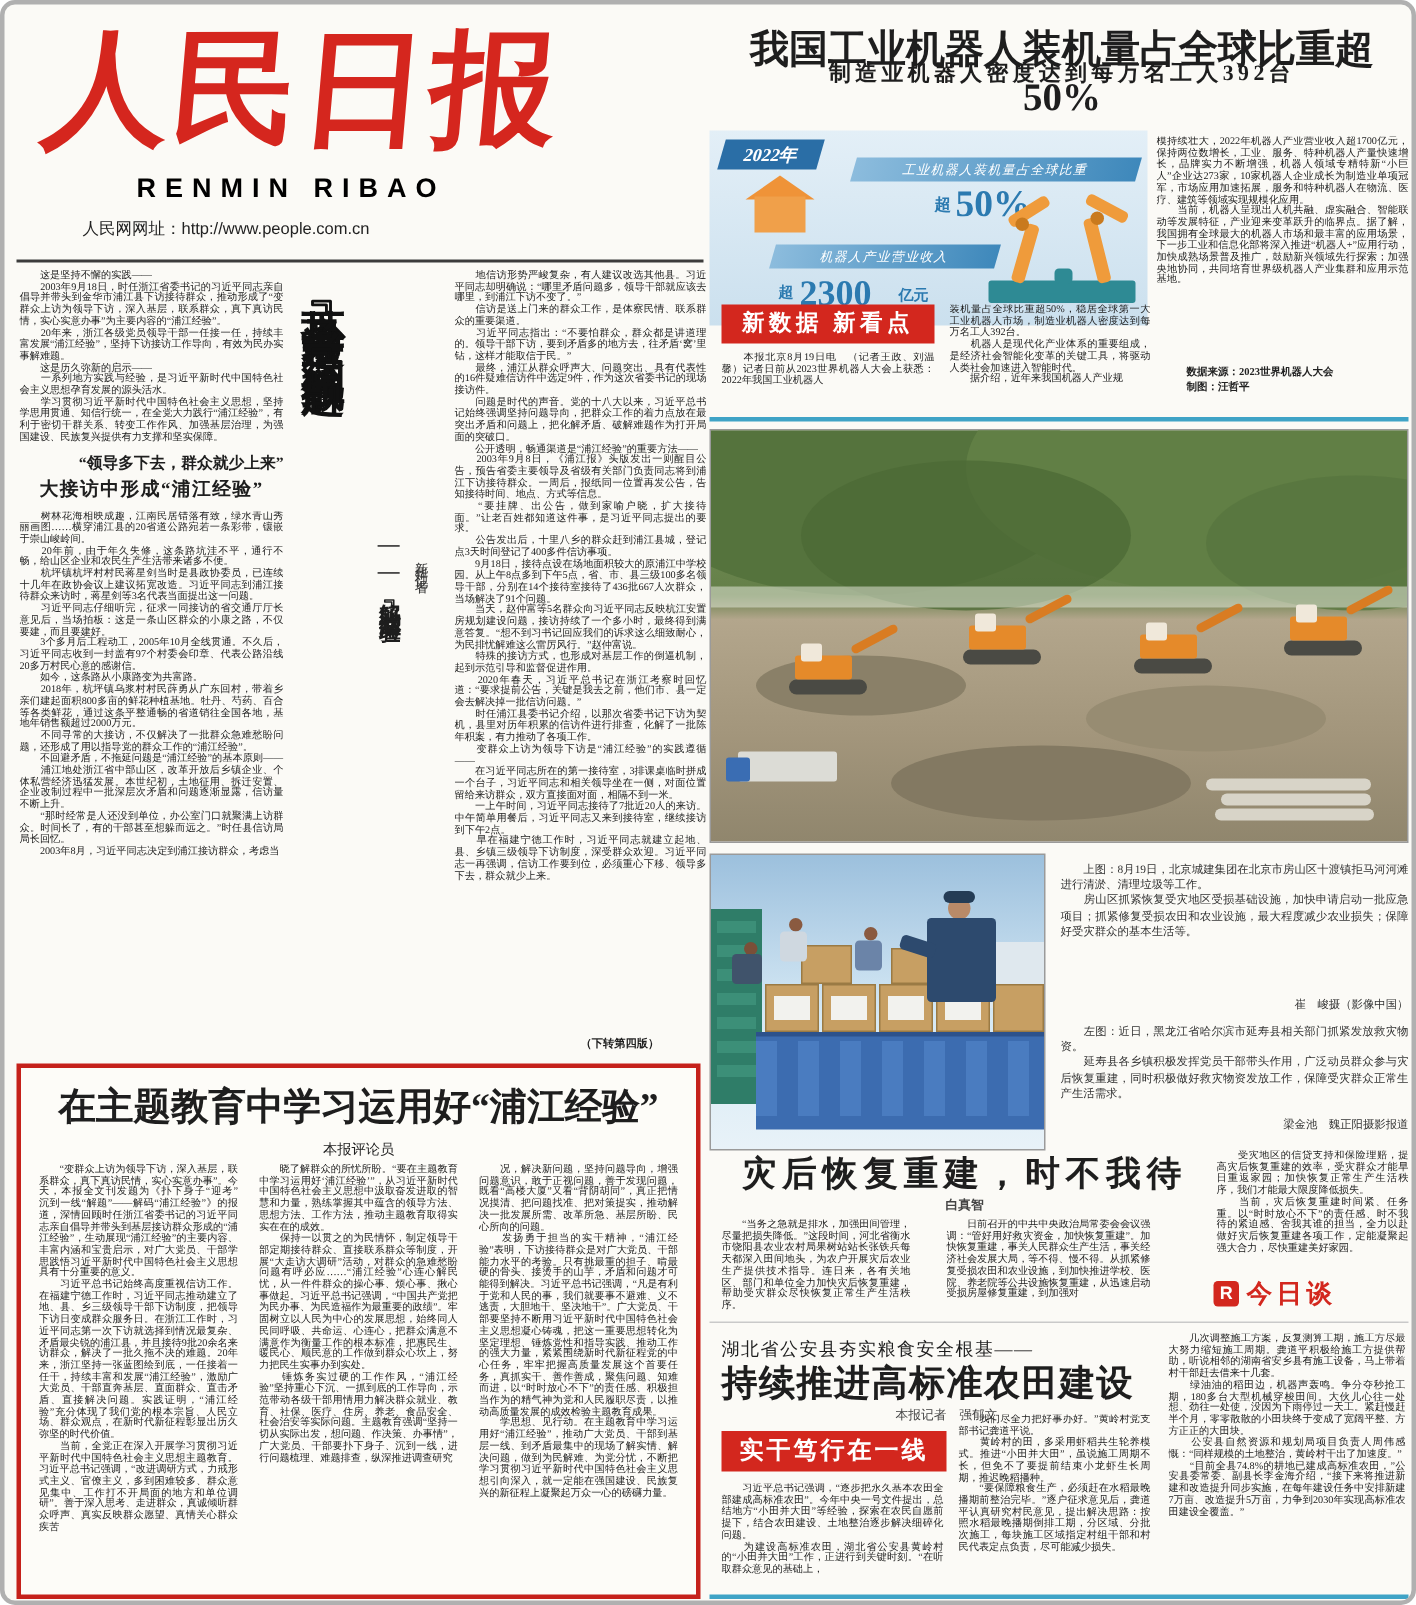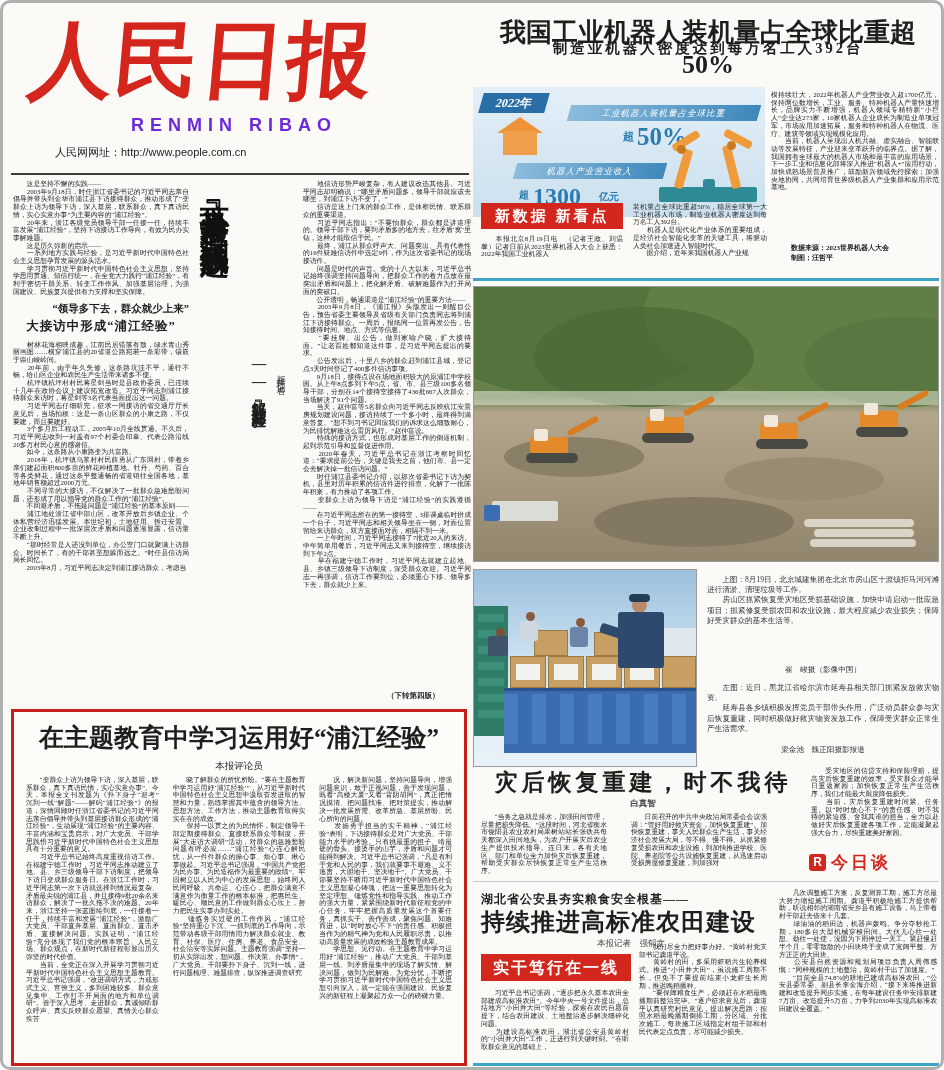--- a/index.html
+++ b/index.html
@@ -1,25 +1,25 @@
 <!DOCTYPE html>
 <html><head>
 <meta charset="utf-8">
 <style>
   html,body{margin:0;padding:0;background:#ffffff;}
   .page{position:relative;width:944px;height:1070px;background:#fbfaf6;border:3px solid #b0b0b0;border-radius:10px;overflow:hidden;box-sizing:border-box;font-family:"Liberation Serif","DejaVu Serif",serif;color:#1e1e1e;}
   .abs{position:absolute;}
   .coltext{position:absolute;font-size:6.8px;line-height:7.7px;text-align:justify;white-space:pre-wrap;color:#222;overflow:hidden;}
   .cap{font-size:7.6px;line-height:10.2px;text-align:justify;white-space:pre-wrap;color:#333;overflow:hidden;}
-  .credit{position:absolute;font-size:7.6px;color:#333;text-align:center;}
+  .credit{position:absolute;font-size:7.6px;color:#333;text-align:right;}
   .vert{writing-mode:vertical-rl;text-orientation:upright;}
   .sans{font-family:"Liberation Sans","DejaVu Sans",sans-serif;}
   
   .m-title{left:26px;top:12px;font-size:84px;font-weight:bold;color:#d5261e;letter-spacing:2px;transform:skewX(-5deg);line-height:1.1;}
-  .m-pinyin{left:88px;top:112px;font-size:18px;font-weight:bold;color:#6d28d9;letter-spacing:6px;margin-left:40px;}
+  .m-pinyin{left:88px;top:112px;font-size:18px;font-weight:bold;color:#000000;letter-spacing:6px;}
   .m-web{left:52px;top:142px;font-size:11px;color:#222;}
   .datebox{left:372px;top:12px;width:94px;height:152px;border:2px solid #3a3a3a;box-sizing:border-box;text-align:center;padding-top:5px;}
   .d1{font-size:12px;font-weight:bold;}
   .d2{font-size:26px;line-height:26px;margin-top:2px;}
   .d3{font-size:11px;margin-top:2px;}
   .d4{font-size:7.5px;color:#b0655a;margin-top:2px;}
   .d5{font-size:10px;color:#c03a2e;margin-top:4px;}
   .d6{font-size:6.8px;margin-top:4px;}
   .d7{font-size:6.8px;}
   .d8{font-size:7.5px;margin-top:1px;}
@@ -52,21 +52,21 @@
   .label{position:absolute;background:#f2f2ee;}
   .person-head{position:absolute;border-radius:50%;}
   .person-body{position:absolute;border-radius:3px;}
   
   .rec-head{left:478px;top:764px;width:324px;text-align:center;font-size:23px;font-weight:bold;letter-spacing:4px;}
   .rec-by{left:478px;top:795px;width:324px;text-align:center;font-size:8.5px;color:#444;font-weight:bold;}
   .jrt{left:806px;top:848px;width:130px;display:flex;align-items:center;gap:5px;}
   .jrt-sq{width:17px;height:17px;background:#d3271e;border-radius:3px;color:#fff;font-weight:bold;font-size:12px;text-align:center;line-height:17px;font-family:"Liberation Sans",sans-serif;}
   .jrt-tx{color:#d3271e;font-size:17px;font-weight:bold;letter-spacing:3px;}
   
-  .fm-kick{left:478px;top:888px;font-size:12px;font-weight:bold;letter-spacing:1px;}
+  .fm-kick{left:478px;top:888px;font-size:12px;font-weight:normal;letter-spacing:1px;}
   .fm-head{left:478px;top:903px;width:300px;font-size:24px;font-weight:bold;letter-spacing:1px;}
   .fm-by{left:478px;top:935px;width:300px;text-align:center;font-size:8.5px;color:#444;}
   
   .vh{left:184px;top:180px;height:516px;width:56px;font-size:29px;font-weight:bold;letter-spacing:2px;line-height:56px;color:#111;}
   .vh .seg2{margin-top:16px;}
   .vsub{left:246px;top:352px;height:260px;display:flex;gap:6px;}
   .vsub .s1{font-size:14.5px;font-weight:bold;letter-spacing:2px;}
   .vsub .s2{font-size:9px;letter-spacing:3px;margin-top:12px;color:#333;}
   .subq{text-align:right;font-size:10.5px;font-weight:bold;margin:6px 0 2px 0;}
   .subm{text-align:center;font-size:12.5px;font-weight:bold;margin-bottom:6px;letter-spacing:1px;}
@@ -95,21 +95,21 @@
 
   <div class="abs info">
     <div class="yearbadge">2022年</div>
     <div class="roof"></div>
     <div class="house"></div>
     <div class="ribbon" style="left:96px;top:18px;width:190px;">工业机器人装机量占全球比重</div>
     <div class="stat" style="left:150px;top:42px;font-size:11px;">超</div>
     <div class="stat" style="left:164px;top:36px;font-size:25px;">50%</div>
     <div class="ribbon" style="left:42px;top:76px;width:150px;">机器人产业营业收入</div>
     <div class="stat" style="left:46px;top:101px;font-size:10px;">超</div>
-    <div class="stat" style="left:60px;top:96px;font-size:24px;">1300</div>
+    <div class="stat" style="left:60px;top:96px;font-size:24px;">2300</div>
     <div class="stat" style="left:126px;top:103px;font-size:10px;">亿元</div>
     <div class="base"></div>
     <div class="armseg" style="left:206px;top:62px;width:9px;height:40px;transform:rotate(16deg);"></div>
     <div class="armseg" style="left:198px;top:50px;width:30px;height:8px;transform:rotate(-32deg);"></div>
     <div class="joint" style="left:204px;top:58px;width:9px;height:9px;"></div>
     <div class="armseg" style="left:254px;top:58px;width:9px;height:44px;transform:rotate(-14deg);"></div>
     <div class="armseg" style="left:250px;top:48px;width:30px;height:8px;transform:rotate(28deg);"></div>
     <div class="joint" style="left:254px;top:54px;width:9px;height:9px;"></div>
     <div class="armseg" style="left:230px;top:92px;width:12px;height:10px;background:#2e8a94;"></div>
   </div>

